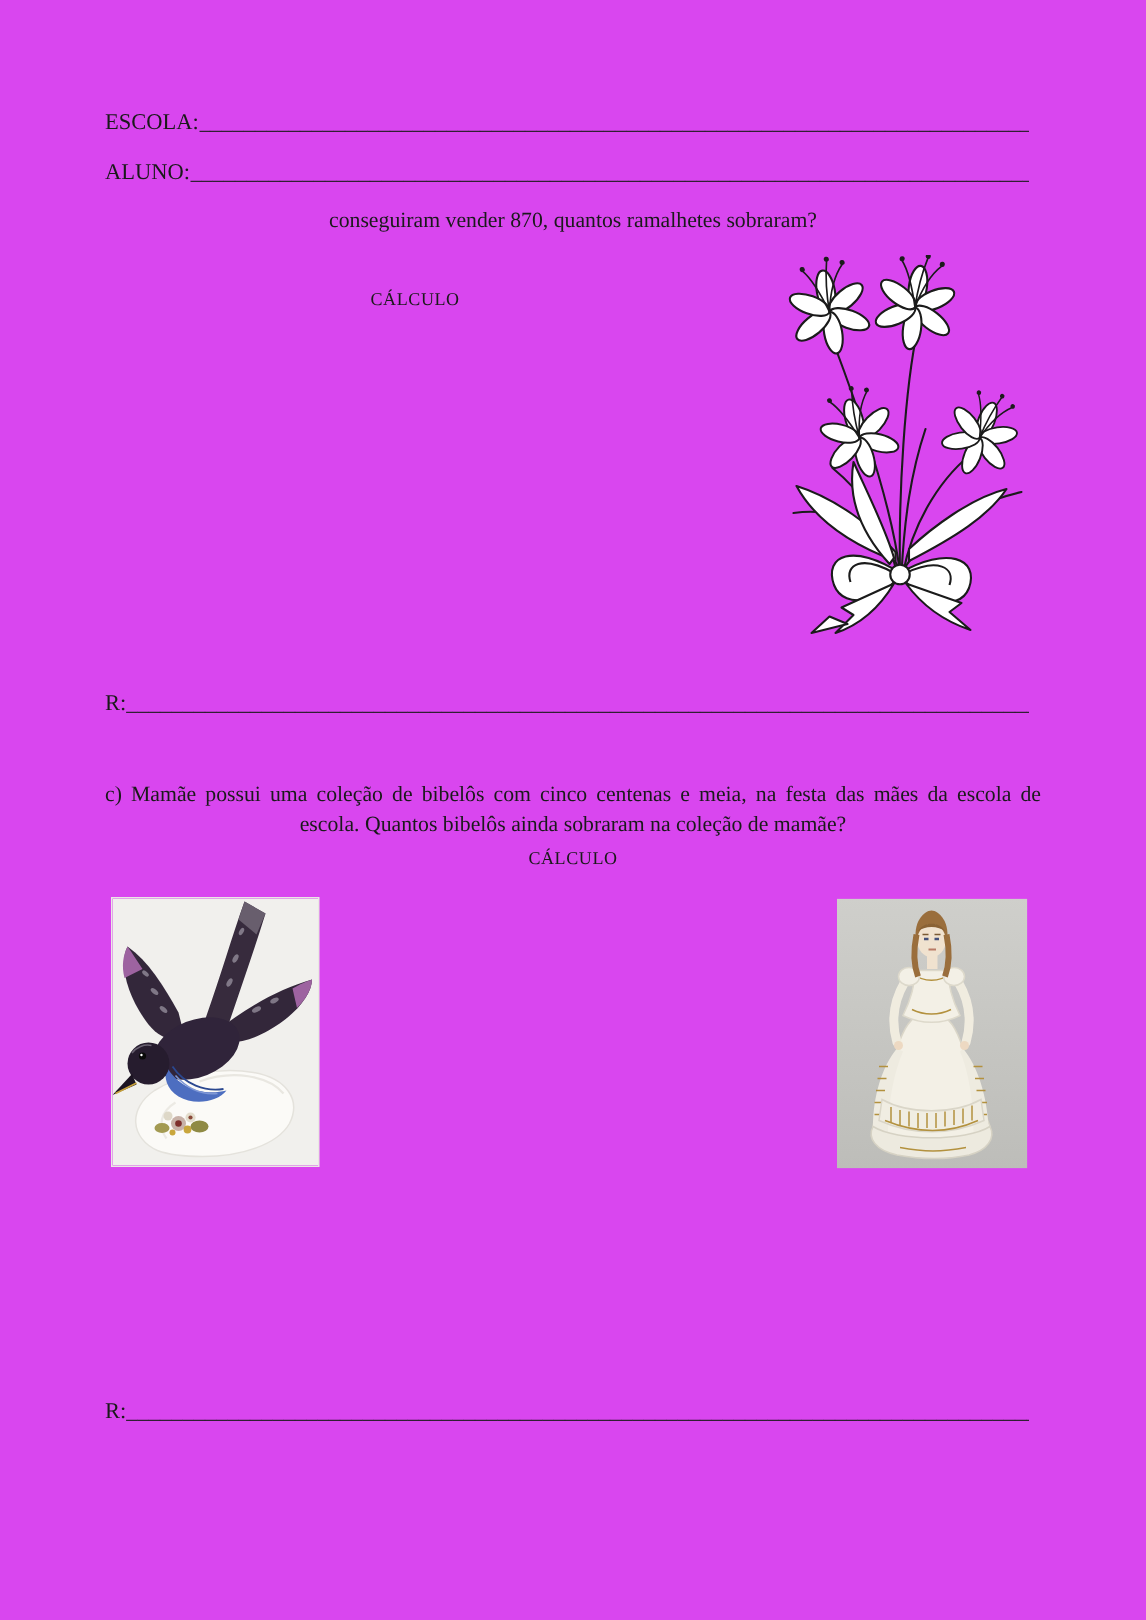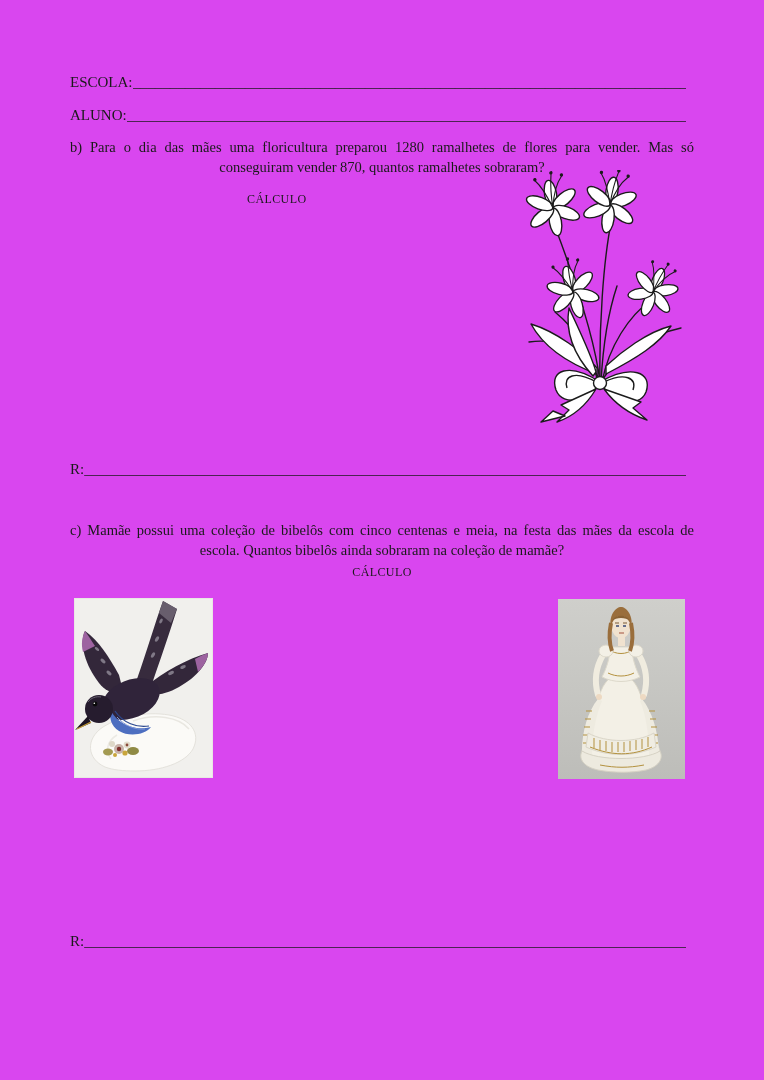--- a/index.html
+++ b/index.html
@@ -44,21 +44,20 @@
     <span class="lbl">ESCOLA:</span>
     <span class="blank">__________________________________________________________________________________________</span>
   </div>
 
   <div class="fill-row" style="top:106px;">
     <span class="lbl">ALUNO:</span>
     <span class="blank">__________________________________________________________________________________________</span>
   </div>
 
   <div class="para" style="top:137px;">
-    <div class="jline">b) Para o dia das mães uma floricultura preparou 1280 ramalhetes de flores para vender. Mas só</div>
     <div class="lline">conseguiram vender 870, quantos ramalhetes sobraram?</div>
   </div>
 
   <div class="calculo" style="left:247px;top:192px;">CÁLCULO</div>
 
   <div class="art" style="left:505px;top:170px;width:196px;height:255px;">
     <svg width="196" height="255" viewBox="0 0 196 255">
 
       <g fill="none" stroke="#1b1b1b" stroke-width="1.4" stroke-linecap="round">
         <path d="M95,212 C90,170 70,110 52,62"></path>

